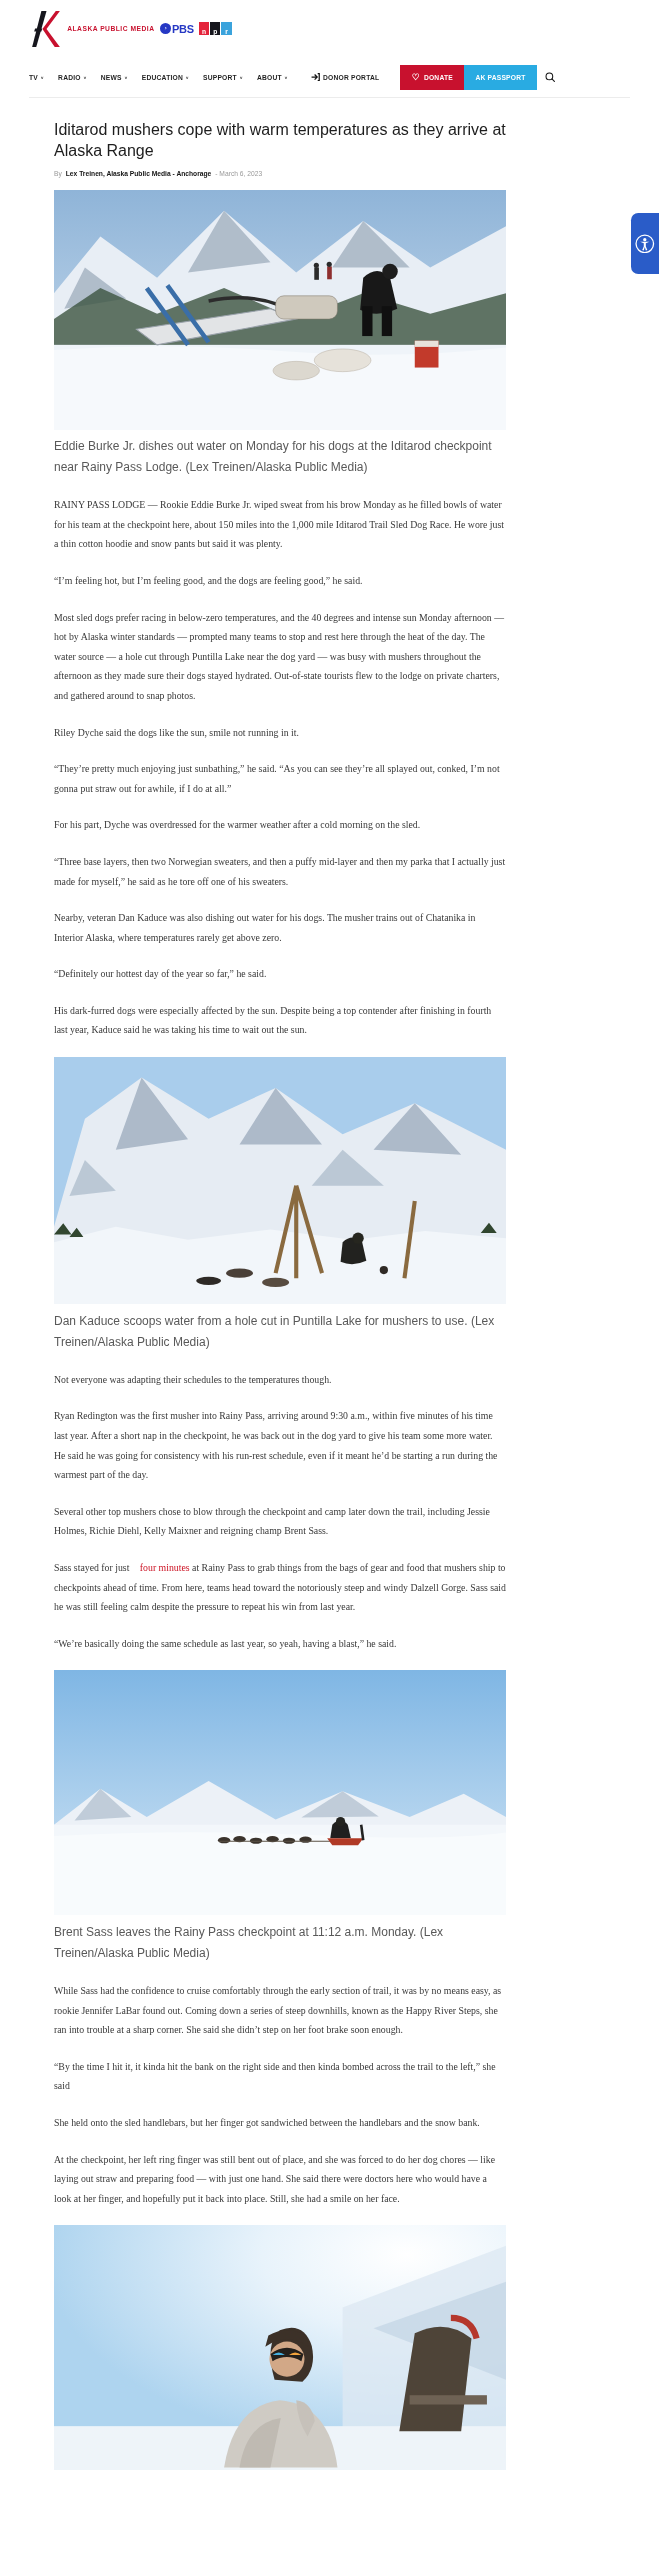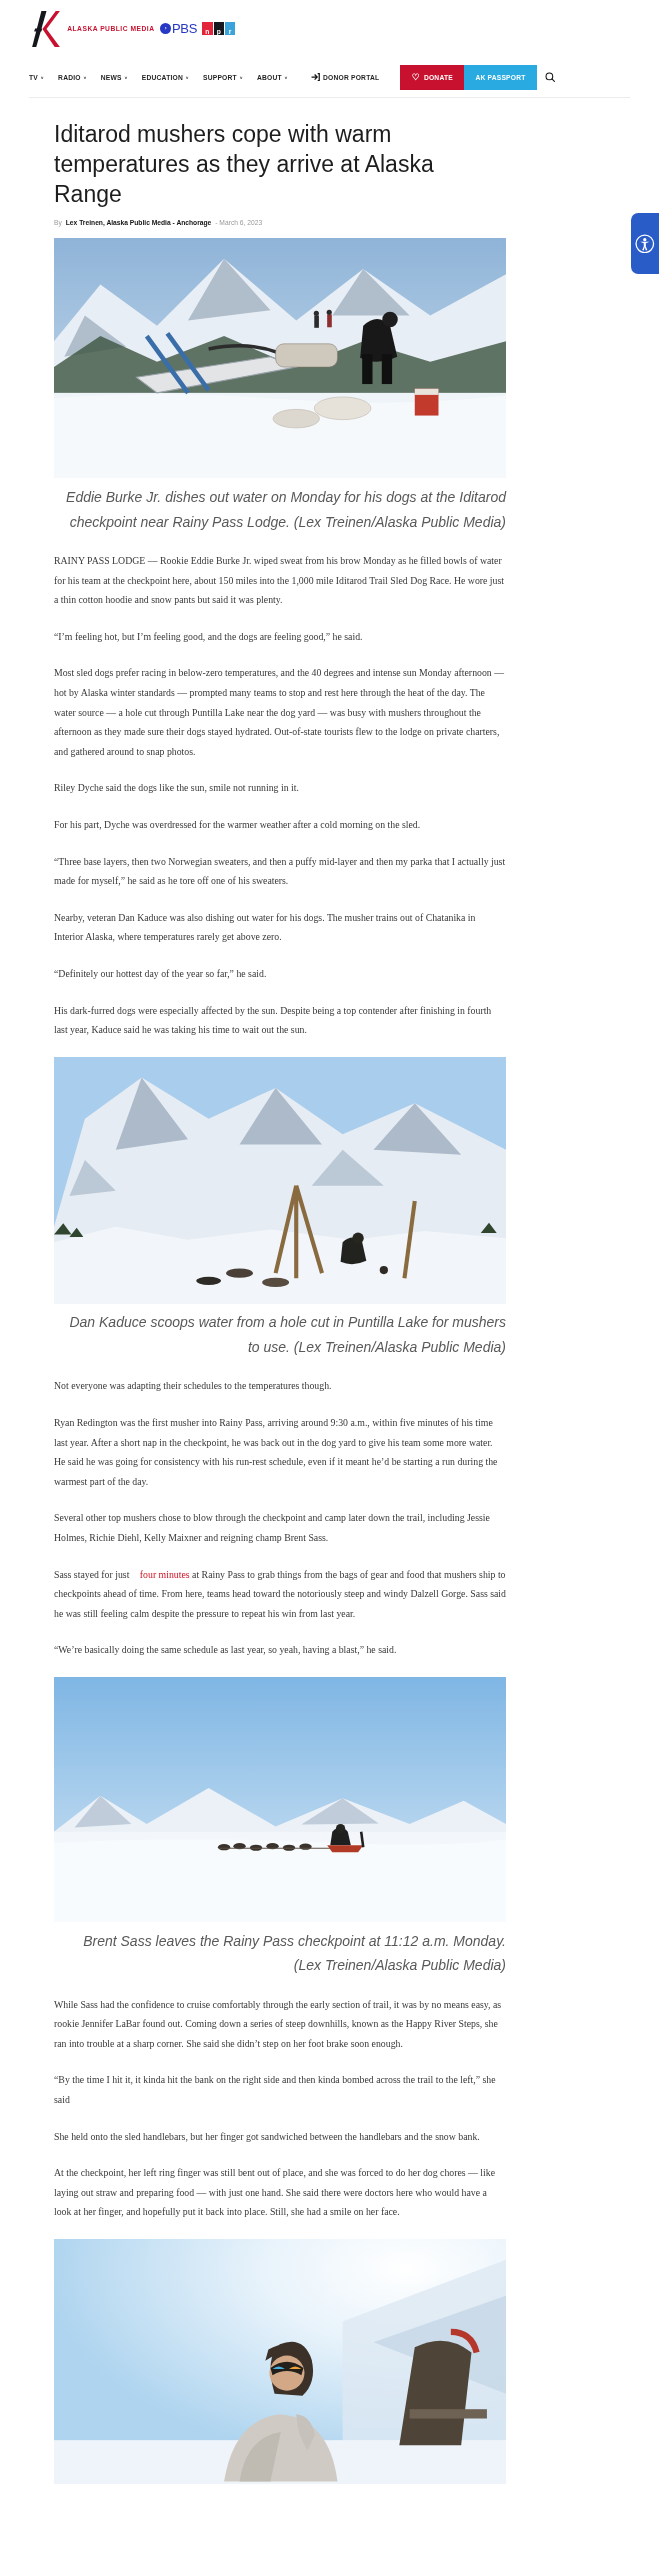--- a/index.html
+++ b/index.html
@@ -8,43 +8,43 @@
   .shell { width:601px; margin:0 auto; }
 
   
   .site-header { height:57px; display:flex; align-items:center; }
   .logo-wrap { display:flex; align-items:center; gap:5.2px; }
   .ak-mark { width:33px; height:38px; }
   .wordmark { color:#c8112e; font-weight:bold; font-size:6.7px; letter-spacing:0.5px; }
   .pbs-mini, .npr-mini { display:flex; align-items:center; gap:1px; }
   .pbs-circ { width:11.3px; height:11.3px; border-radius:50%; background:#2638c4; color:#fff; font-size:5.7px; font-weight:bold;
               display:flex; align-items:center; justify-content:center; }
-  .pbs-word { color:#2638c4; font-weight:normal; font-size:13px; letter-spacing:-0.3px; }
+  .pbs-word { color:#2638c4; font-weight:bold; font-size:11px; letter-spacing:-0.3px; }
   .npr-sq { width:10.3px; height:12.4px; color:#fff; font-weight:bold; font-size:6.7px; display:flex; align-items:flex-end; justify-content:center; }
   .npr-n { background:#e4243b; } .npr-p { background:#16161d; } .npr-r { background:#3aa3dc; }
 
   
   .navbar { height:41px; display:flex; align-items:center; border-bottom:0.5px solid #ececec; }
   .nav-item { display:flex; align-items:center; gap:2.6px; margin-right:14px; font-size:6.7px; font-weight:bold;
               letter-spacing:0.2px; color:#1f1f1f; cursor:pointer; text-transform:uppercase; }
   .caret { font-size:4.6px; color:#444; transform:scaleY(.8); }
   .nav-btn { height:25px; display:flex; align-items:center; gap:4.1px; padding:0 11.3px; color:#fff; font-size:6.7px;
              font-weight:bold; letter-spacing:0.2px; cursor:pointer; }
   .btn-donate { background:#c8112e; }
   .btn-passport { background:#29abe2; }
   .search-btn { margin-left:8.2px; cursor:pointer; display:flex; align-items:center; }
 
   
   .article { width:452px; margin-left:25px; }
-  .headline { font-size:23px; line-height:1.32; font-weight:400; color:#1d1d1d; margin:20.6px 0 9.3px; }
+  .headline { font-size:16px; line-height:1.32; font-weight:400; color:#1d1d1d; margin:20.6px 0 9.3px; }
   .byline { font-size:6.7px; color:#999; margin:3.1px 0 7.2px; }
   .byline .author { color:#141414; font-weight:bold; margin:0 2.1px; }
   figure { margin:12.4px 0 0; }
   .photo { width:452px; display:block; background:#dfe9f2; }
-  figcaption { font-size:14px; font-style:italic; color:#595959; line-height:1.75; margin:6.7px 0 3.1px;text-align:right; }
+  figcaption { font-size:12px; color:#595959; line-height:1.75; margin:6.7px 0 3.1px; }
   .para { font-size:9.8px; line-height:19.6px; color:#383838; margin:17px 0;font-family:Liberation Serif, serif; }
   a.redlink, .redlink { color:#cc1122; text-decoration:none; cursor:pointer;margin-left:8px; }
 
   
   .a11y-widget { position:absolute; right:0; top:213px; width:28px; height:61px; background:#2a5cc8;
                  border-radius:7.2px 0 0 7.2px; display:flex; align-items:center; justify-content:center; cursor:pointer; z-index:6; }
 </style>
 </head>
 <body>
 
@@ -172,20 +172,21 @@
           <rect x="530" y="148" width="9" height="25" fill="#8e2f2f"></rect>
             <circle cx="534" cy="144" r="5" fill="#2b2b2b"></circle>
         </svg>
         <figcaption>Eddie Burke Jr. dishes out water on Monday for his dogs at the Iditarod checkpoint near Rainy Pass Lodge. (Lex Treinen/Alaska Public Media)</figcaption>
       </figure>
 
       <p class="para">RAINY PASS LODGE — Rookie Eddie Burke Jr. wiped sweat from his brow Monday as he filled bowls of water for his team at the checkpoint here, about 150 miles into the 1,000 mile Iditarod Trail Sled Dog Race. He wore just a thin cotton hoodie and snow pants but said it was plenty.</p>
       <p class="para">“I’m feeling hot, but I’m feeling good, and the dogs are feeling good,” he said.</p>
       <p class="para">Most sled dogs prefer racing in below-zero temperatures, and the 40 degrees and intense sun Monday afternoon — hot by Alaska winter standards — prompted many teams to stop and rest here through the heat of the day. The water source — a hole cut through Puntilla Lake near the dog yard — was busy with mushers throughout the afternoon as they made sure their dogs stayed hydrated. Out-of-state tourists flew to the lodge on private charters, and gathered around to snap photos.</p>
       <p class="para">Riley Dyche said the dogs like the sun, smile not running in it.</p>
+      <p class="para">“They’re pretty much enjoying just sunbathing,” he said. “As you can see they’re all splayed out, conked, I’m not gonna put straw out for awhile, if I do at all.”</p>
       <p class="para">For his part, Dyche was overdressed for the warmer weather after a cold morning on the sled.</p>
       <p class="para">“Three base layers, then two Norwegian sweaters, and then a puffy mid-layer and then my parka that I actually just made for myself,” he said as he tore off one of his sweaters.</p>
       <p class="para">Nearby, veteran Dan Kaduce was also dishing out water for his dogs. The musher trains out of Chatanika in Interior Alaska, where temperatures rarely get above zero.</p>
       <p class="para">“Definitely our hottest day of the year so far,” he said.</p>
       <p class="para">His dark-furred dogs were especially affected by the sun. Despite being a top contender after finishing in fourth last year, Kaduce said he was taking his time to wait out the sun.</p>
 
       <figure>
         <svg class="photo" height="247" viewBox="0 0 877 480" preserveAspectRatio="none">
           <rect width="877" height="480" fill="#a9cdec"></rect>
           <path d="M0 330 L60 120 L170 40 L300 120 L430 60 L560 150 L700 90 L877 180 L877 480 L0 480 Z" fill="#e6ecf3"></path>

